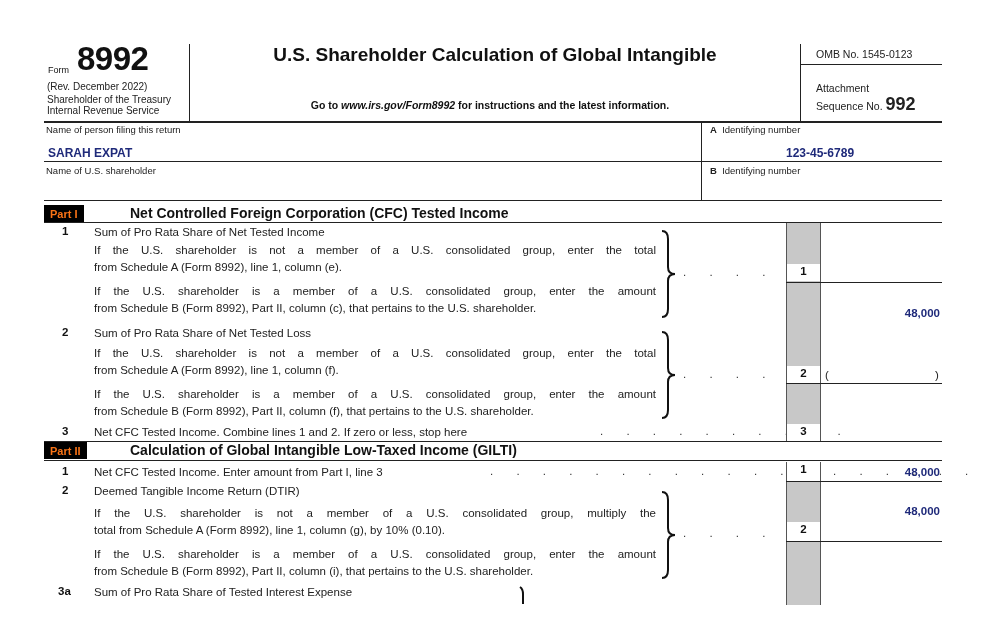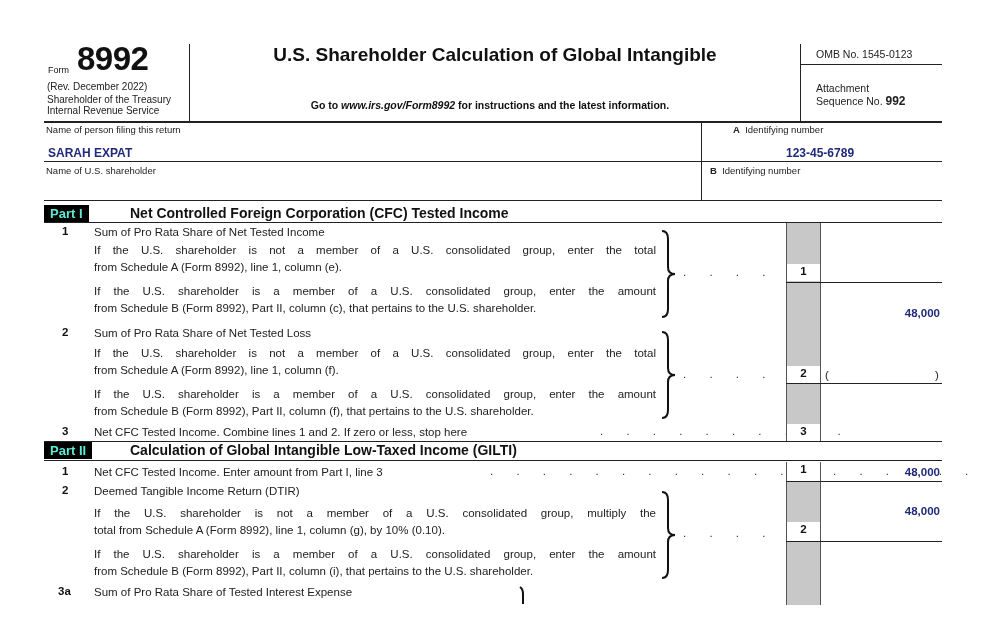--- a/index.html
+++ b/index.html
@@ -11,21 +11,21 @@
   .vline { position:absolute; width:0; border-left:1px solid #222; }
 
   .form-word { font-size:9px; }
   .form-num { font-size:33px; font-weight:bold; letter-spacing:-0.5px; }
   .small { font-size:10px; line-height:11px; color:#222; }
   .tiny { font-size:9.5px; color:#222; }
   .title { font-size:19px; font-weight:bold; text-align:center; line-height:21px; }
   .goto { font-size:10.5px; font-weight:bold; }
   .goto i { font-style:italic; }
   .fill { color:#1f2a7a; font-weight:bold; font-size:11px; }
-  .part-tag { background:#000; color:#5eead4; font-weight:bold; font-size:13px; padding:1px 6px 0 6px; height:16px; line-height:16px; }
+  .part-tag { background:#000; color:#f97316; font-weight:bold; font-size:11px; padding:1px 6px 0 6px; height:16px; line-height:16px; }
   .part-title { font-weight:bold; font-size:14px; line-height:16px; }
   .ln { font-size:11.5px; font-weight:bold; }
   .txt { font-size:11.5px; line-height:14px; color:#222; white-space:nowrap; }
   .txt.j { white-space:normal; text-align:justify; text-align-last:justify; }
   .dots { font-size:11.5px; letter-spacing:10px; color:#333; white-space:nowrap; }
   .shade { position:absolute; background:#c8c8c8; border-left:1px solid #555; border-right:1px solid #555; }
   .lbox { position:absolute; background:#fff; font-weight:bold; font-size:11.5px; text-align:center; border-left:1px solid #555; border-right:1px solid #555; box-sizing:border-box; line-height:15px; }
   .amt { position:absolute; right:60px; text-align:right; color:#1f2a7a; font-weight:bold; font-size:11.5px;margin-top:40px; }
 </style>
 </head>
@@ -46,30 +46,30 @@
   <div class="abs goto" style="left:190px;top:99px;width:600px;text-align:center;">
     <span>Go to </span><i>www.irs.gov/Form8992</i><span> for instructions and the latest information.</span>
   </div>
 
   <div class="vline" style="left:800px;top:44px;height:77px;"></div>
   <div class="abs tiny" style="left:816px;top:48px;font-size:10.5px;">OMB No. 1545-0123</div>
   <div class="hline" style="left:800px;top:64px;width:142px;"></div>
   <div class="abs tiny" style="left:816px;top:82px;font-size:10.5px;">Attachment</div>
   <div class="abs tiny" style="left:816px;top:94px;font-size:10.5px;">
     <span>Sequence No.</span>
-    <b style="font-size:12px;">992</b>
+    <b style="font-size:18px;">992</b>
   </div>
 </div>
 
 <div class="hline thick" style="left:44px;top:121px;width:898px;"></div>
 
 <div class="abs tiny" style="left:46px;top:124px;">Name of person filing this return</div>
 <div class="abs fill" style="left:48px;top:146px;font-size:12px;">SARAH EXPAT</div>
 <div class="vline" style="left:701px;top:122px;height:78px;"></div>
-<div class="abs tiny" style="left:710px;top:124px;margin-left:23px;">
+<div class="abs tiny" style="left:710px;top:124px;">
   <b>A</b>&nbsp;&nbsp;<span>Identifying number</span>
 </div>
 <div class="abs fill" style="left:786px;top:146px;font-size:12px;">123-45-6789</div>
 
 <div class="hline" style="left:44px;top:161px;width:898px;"></div>
 <div class="abs tiny" style="left:46px;top:165px;">Name of U.S. shareholder</div>
 <div class="abs fill" style="left:48px;top:182px;width:640px;height:14px;"></div>
 <div class="abs tiny" style="left:710px;top:165px;">
   <b>B</b>&nbsp;&nbsp;<span>Identifying number</span>
 </div>

